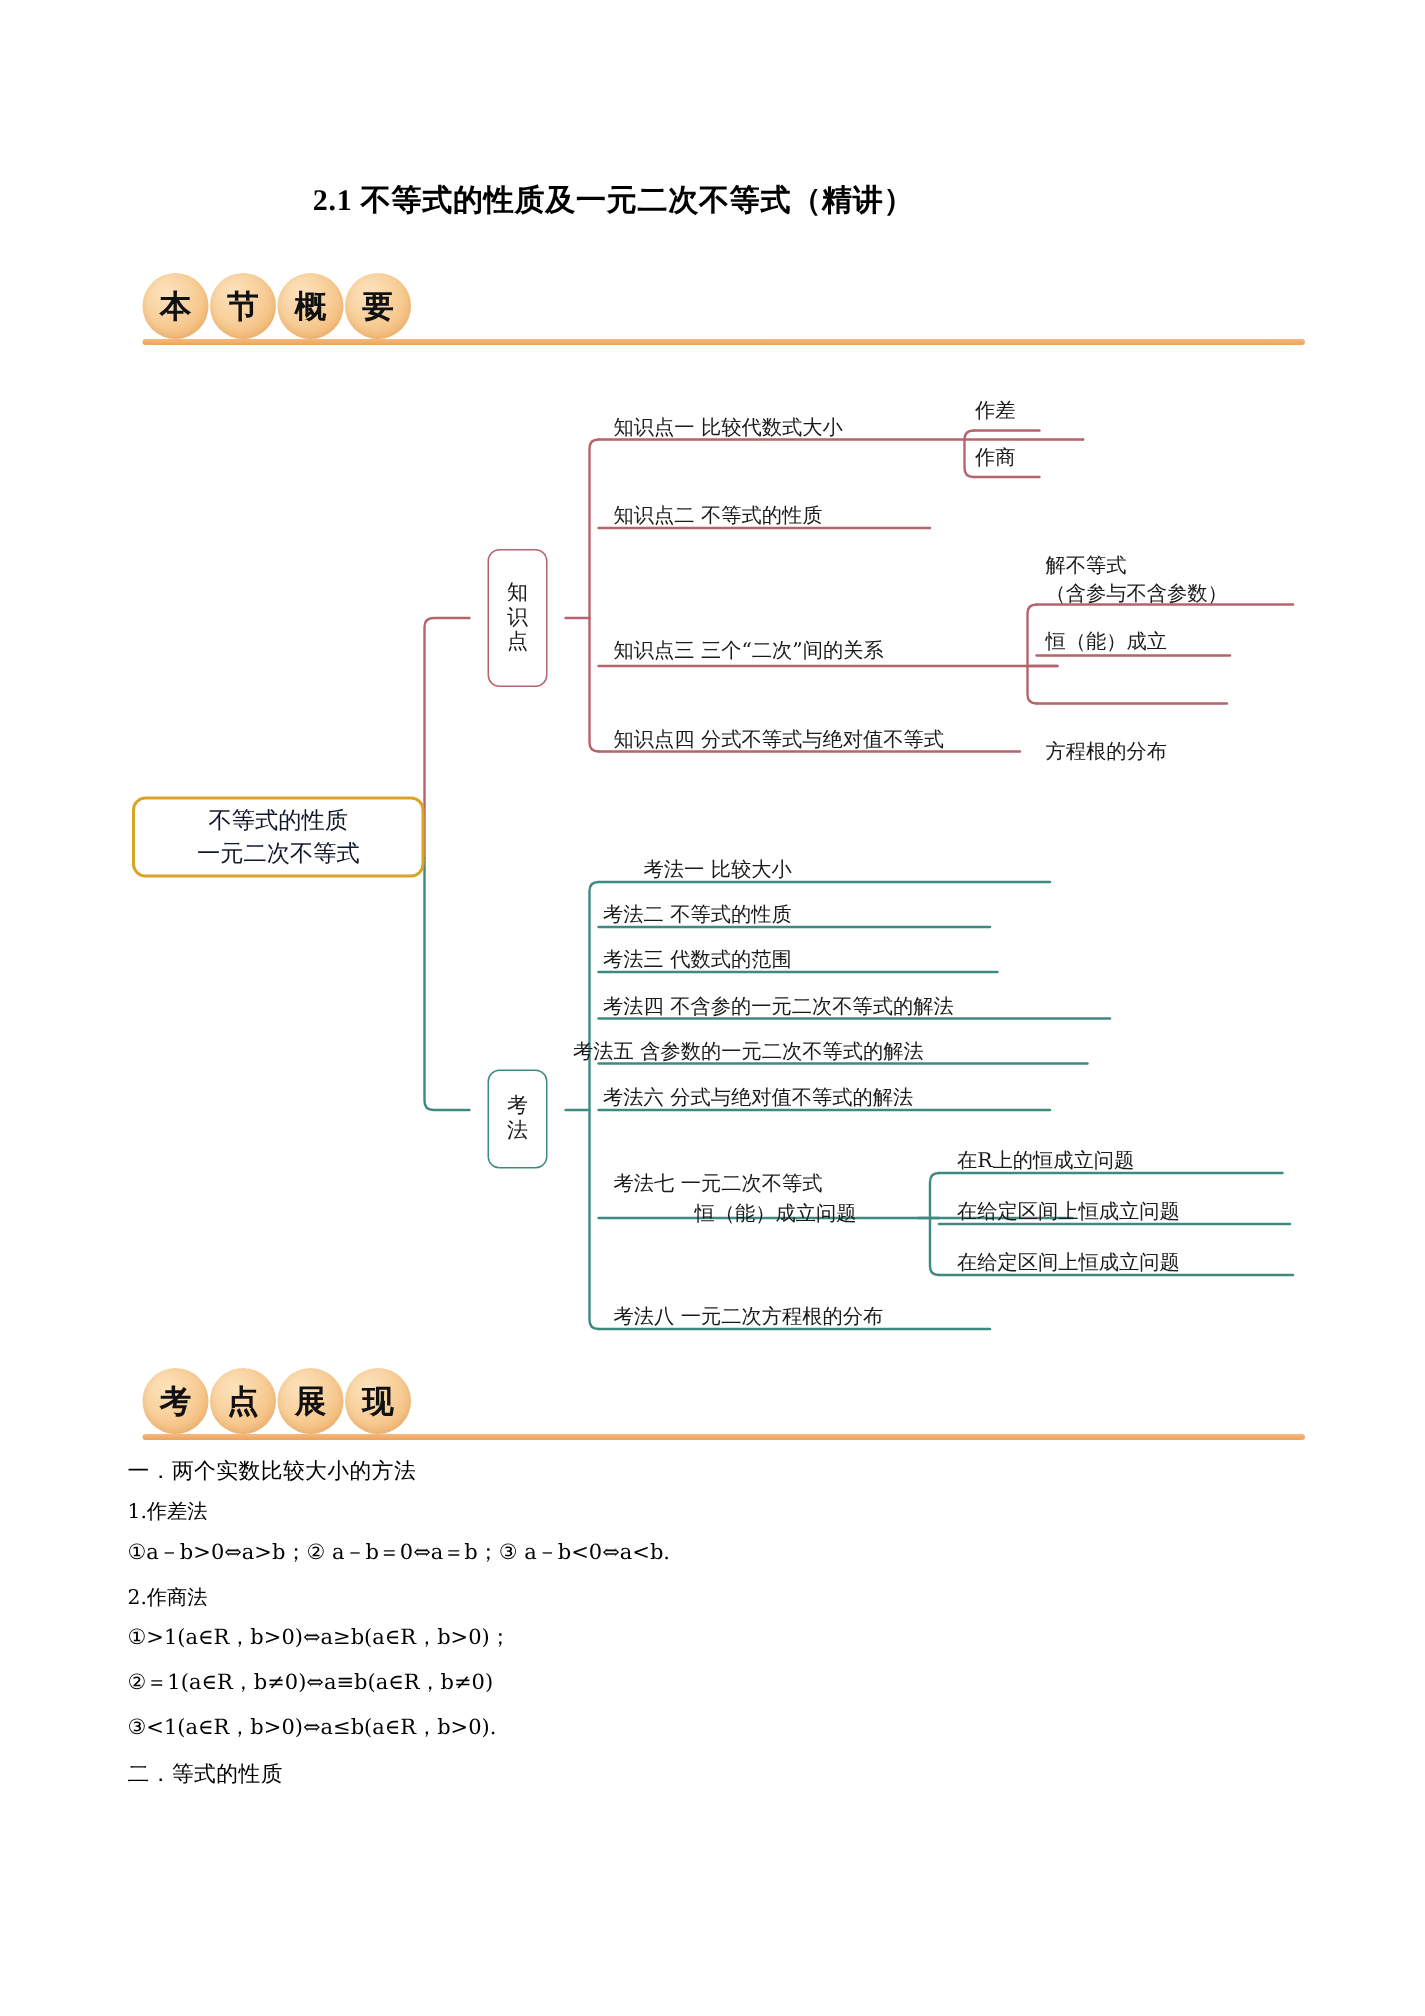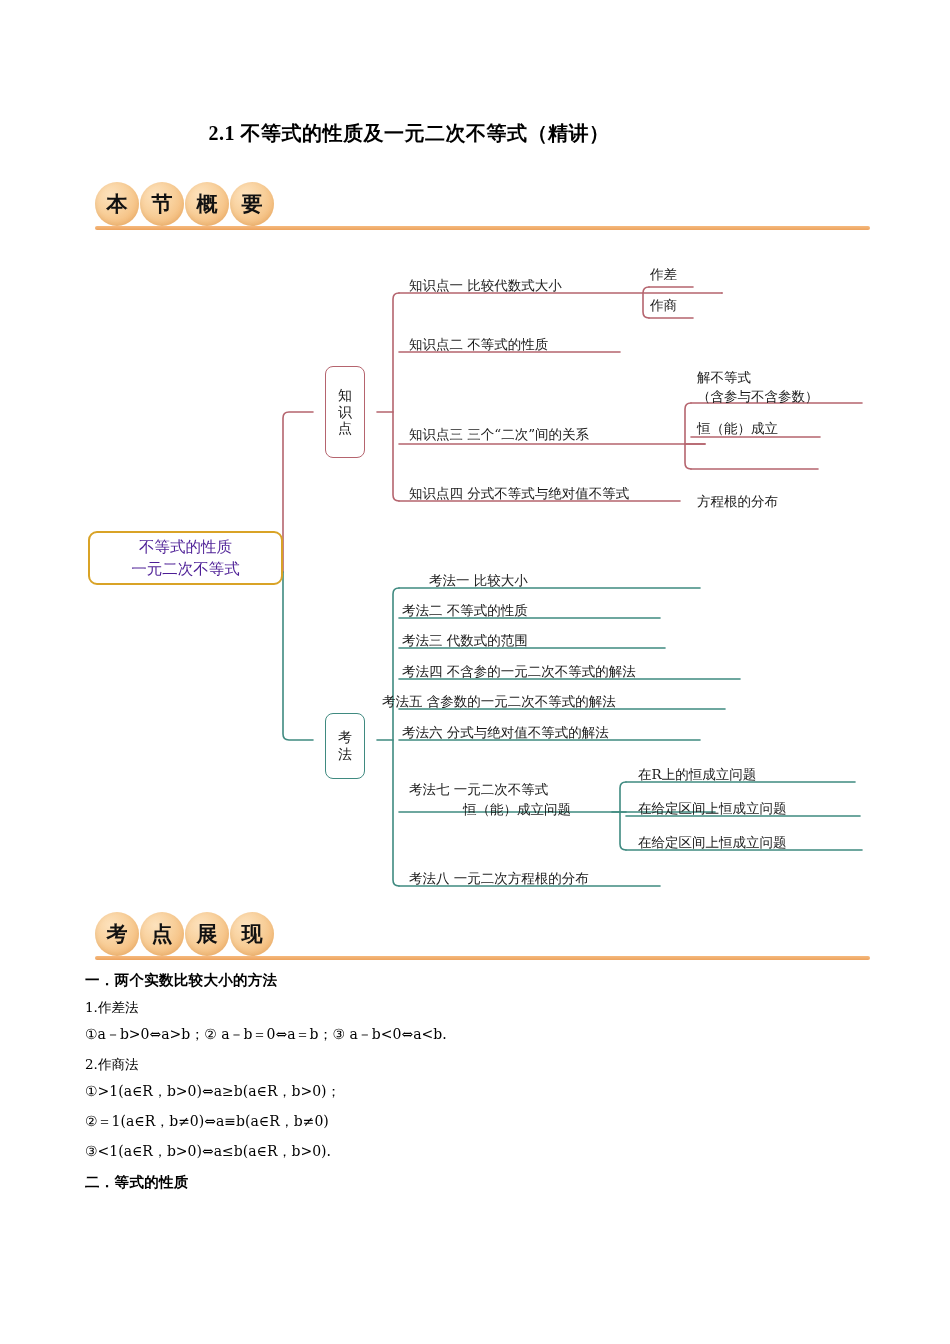--- a/index.html
+++ b/index.html
@@ -39,38 +39,38 @@
   .mm-svg{position:absolute;left:0;top:0;}
 
   .node{
     position:absolute;box-sizing:border-box;
     display:flex;align-items:center;justify-content:center;
     font-family:"DejaVu Serif","Liberation Serif",serif;
     background:#fff;
   }
   .root-node{
     border:2.5px solid #d9a326;border-radius:9px;
-    font-size:15.5px;line-height:1.45;text-align:center;color:#4c1d95;
+    font-size:15.5px;line-height:1.45;text-align:center;color:#0f172a;
     flex-direction:column;
   }
   .branch-node{
     border:1.6px solid #b5646e;border-radius:8px;
     font-size:14px;line-height:1.18;text-align:center;color:#1a1a1a;
     flex-direction:column;
   }
   .branch-node.teal{border-color:#3f8a80;}
 
   .leaf{
     position:absolute;font-size:13.5px;color:#1a1a1a;white-space:nowrap;
     font-family:"DejaVu Serif","Liberation Serif",serif;line-height:1.35;
   }
 
   
   .body-text{position:absolute;left:85px;width:790px;}
-  .bt-h{font-size:14.5px;font-weight:bold;margin:0 0 9px 0;
+  .bt-h{font-size:14.5px;font-weight:normal;margin:0 0 9px 0;
         font-family:"DejaVu Sans","Liberation Sans",sans-serif;letter-spacing:.3px;}
   .bt-sub{font-size:13.5px;margin:0 0 9px 0;
           font-family:"DejaVu Serif","Liberation Serif",serif;}
   .bt-line{font-size:14px;margin:0 0 12px 0;
            font-family:"DejaVu Serif","Liberation Serif",serif;}
 </style>
 </head>
 <body>
 
 <div class="page">

